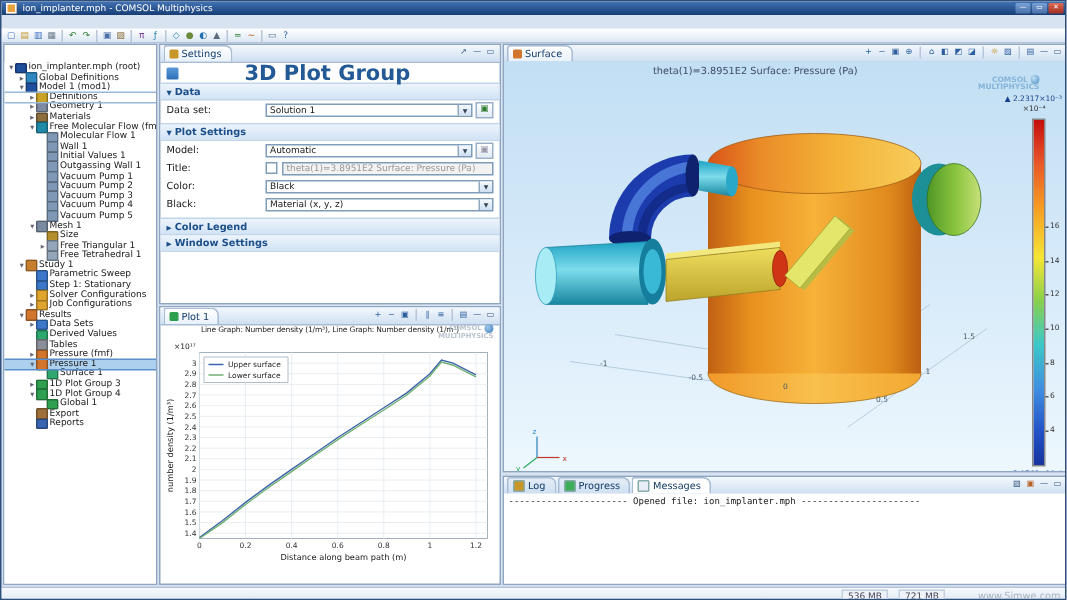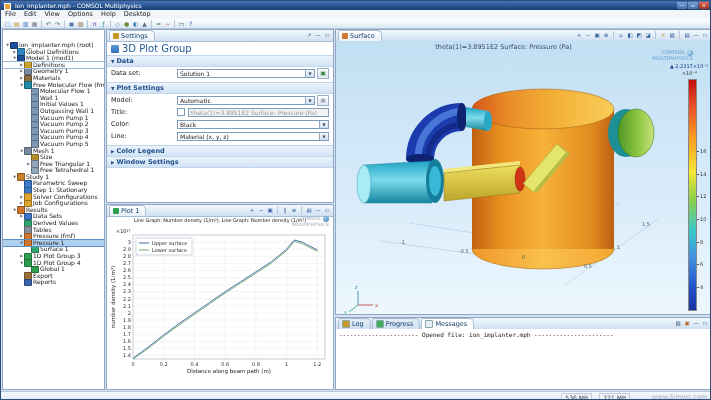--- a/index.html
+++ b/index.html
@@ -28,21 +28,21 @@
   .tree{position:absolute;left:0;top:11px;right:0;bottom:0;overflow:hidden;background:#fff;padding-top:1px;}
   .trow{height:6.6px;line-height:6.6px;display:flex;align-items:center;white-space:nowrap;}
   .trow .arrow{width:5px;font-size:3.5px;color:#667;flex:none;text-align:center;}
   .tico{width:5.5px;height:5.5px;border-radius:1px;margin-right:1.5px;flex:none;border:0.5px solid rgba(0,0,0,.3);}
   .tlabel{font-size:6px;}
   .trow.sel{background:#add0ef;outline:0.5px solid #5b8fc9;}
   .trow.framed{outline:0.5px solid #9ab8d8;}
   
   .stitle{height:13px;display:flex;align-items:center;gap:3px;padding-left:4px;}
   .bigico{width:8px;height:8px;background:linear-gradient(#5a9ad8,#2f6fb8);border-radius:1px;}
-  .stitle .t{font-size:10px;font-weight:normal;color:#235a96;}
+  .stitle .t{font-size:14px;font-weight:bold;color:#235a96;margin-left:41px;}
   .sechead{height:10px;background:linear-gradient(#ecf4fc,#d2e3f5);border-top:1px solid #c2d6ea;border-bottom:1px solid #c2d6ea;font-size:6.5px;font-weight:bold;color:#1c4f8a;line-height:10px;padding-left:4px;}
   .sarr{font-size:4.5px;margin-right:2px;color:#1c4f8a;}
   .frow{display:flex;align-items:center;height:12px;padding:0 4px;font-size:6.5px;}
   .flabel{width:66px;flex:none;}
   .combo{flex:1;height:9px;background:#fff;border:1px solid #7f9db9;font-size:6px;display:flex;align-items:center;padding-left:2px;position:relative;box-sizing:border-box;}
   .combo .darr{margin-left:auto;width:8px;align-self:stretch;background:linear-gradient(#f4f9fe,#cfe0f2);border-left:1px solid #93a9c0;font-size:4px;line-height:7px;text-align:center;color:#345;}
   .combo.disabled{background:#f2f2f2;color:#999;}
   .sbtn{width:10px;height:9px;margin-left:2px;border:1px solid #9ab0c8;background:linear-gradient(#ffffff,#dfeaf5);font-size:6px;line-height:8px;text-align:center;flex:none;}
   .checkbox{width:6px;height:6px;border:1px solid #7f9db9;background:#fff;display:inline-block;margin-right:3px;font-size:5px;line-height:6px;text-align:center;color:#2a5db0;flex:none;}
   .checkbox.checked::after{content:"✓";}
@@ -80,21 +80,20 @@
   <div class="titlebar">
     <span class="title-ic"></span>
     <span>ion_implanter.mph - COMSOL Multiphysics</span>
     <span class="winbtns">
       <span class="wbtn">—</span>
       <span class="wbtn">▭</span>
       <span class="wbtn close">✕</span>
     </span>
   </div>
 
-  <div class="menubar"><span class="menu-item">File</span><span class="menu-item">Edit</span><span class="menu-item">View</span><span class="menu-item">Options</span><span class="menu-item">Help</span><span class="menu-item">Desktop</span></div>
 
   <div class="toolbar">
       <span class="tbico" style="color: rgb(74, 121, 192);">▢</span>
       <span class="tbico" style="color: rgb(199, 154, 46);">▤</span>
       <span class="tbico" style="color: rgb(60, 110, 191);">▥</span>
       <span class="tbico" style="color: rgb(107, 123, 140);">▦</span>
       <span class="tsep"></span>
       <span class="tbico" style="color: rgb(46, 125, 50);">↶</span>
       <span class="tbico" style="color: rgb(46, 125, 50);">↷</span>
       <span class="tsep"></span>
@@ -348,21 +347,21 @@
       </span>
     </div>
     <div class="frow">
       <span class="flabel">Color:</span>
       <span class="combo">
         <span>Black</span>
         <span class="darr">▼</span>
       </span>
     </div>
     <div class="frow">
-      <span class="flabel">Line:</span>
+      <span class="flabel">Black:</span>
       <span class="combo">
         <span>Material  (x, y, z)</span>
         <span class="darr">▼</span>
       </span>
     </div>
     <div class="sechead" style="margin-top:3px"><span class="sarr">▶</span><span>Color Legend</span></div>
     <div class="sechead" style="border-top:none"><span class="sarr">▶</span><span>Window Settings</span></div>
   </div>
 
   <div class="panel" style="left:105px;top:203px;width:228px;height:186px;">

